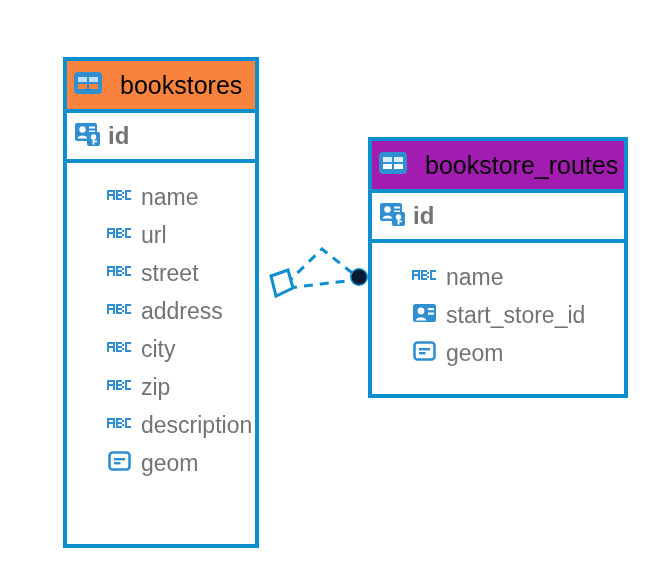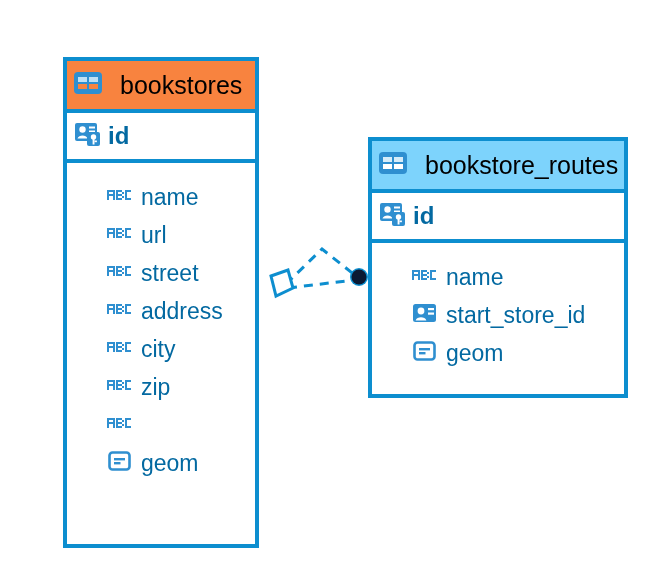--- a/index.html
+++ b/index.html
@@ -49,21 +49,21 @@
     align-items: center;
     box-sizing: border-box;
     height: 48px;
     padding-left: 6px;
     gap: 8px;
   }
   .header-selected {
     background: #f8833f;
   }
   .header-plain {
-    background: #7dd3fc;
+    background: #a21caf;
   }
   .entity-title {
     font-size: 25px;
     color: #000000;
     margin-left: 9px;
     white-space: nowrap;
     line-height: 1;
   }
 
   
@@ -75,21 +75,21 @@
   
   .field-row {
     display: flex;
     align-items: center;
     height: 38px;
     padding-left: 7px;
     box-sizing: border-box;
   }
   .field-name {
     font-size: 23px;
-    color: #0369a1;
+    color: #737373;
     margin-left: 8px;
     white-space: nowrap;
     line-height: 1;
   }
   .field-name.pk {
     font-weight: bold;
     font-size: 24px;
     margin-left: 6px;
   }
   .row-pk { height: 46px; }
@@ -287,20 +287,21 @@
               <rect x="9" y="4" width="2" height="10" fill="#2f8fd0"></rect>
               <rect x="11" y="4" width="4" height="2" fill="#2f8fd0"></rect>
               <rect x="15" y="6" width="2" height="2" fill="#2f8fd0"></rect>
               <rect x="11" y="8" width="4" height="2" fill="#2f8fd0"></rect>
               <rect x="15" y="10" width="2" height="2" fill="#2f8fd0"></rect>
               <rect x="11" y="12" width="4" height="2" fill="#2f8fd0"></rect>
               <rect x="18" y="4" width="2" height="10" fill="#2f8fd0"></rect>
               <rect x="20" y="4" width="4" height="2" fill="#2f8fd0"></rect>
               <rect x="20" y="12" width="4" height="2" fill="#2f8fd0"></rect>
             </svg></span>
+          <span class="field-name">description</span>
         </div>
         <div class="field-row">
           <span class="icon"><svg xmlns="http://www.w3.org/2000/svg" width="26" height="24" viewBox="0 0 26 24">
               <rect x="2.5" y="3.5" width="20" height="17" rx="3" fill="#ffffff" stroke="#2f8fd0" stroke-width="2.6"></rect>
               <rect x="7" y="9" width="11" height="2.4" fill="#2f8fd0"></rect>
               <rect x="7" y="13" width="6.5" height="2.4" fill="#2f8fd0"></rect>
             </svg></span>
           <span class="field-name">geom</span>
         </div>
       </div>

